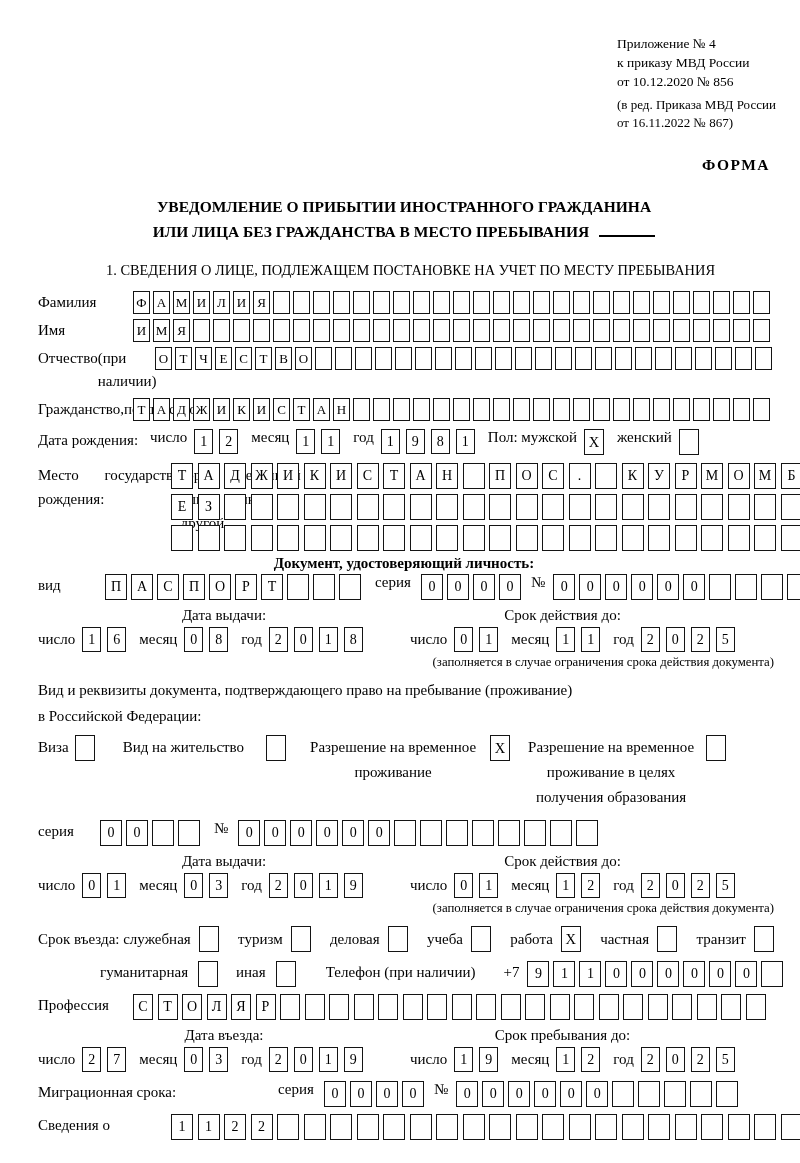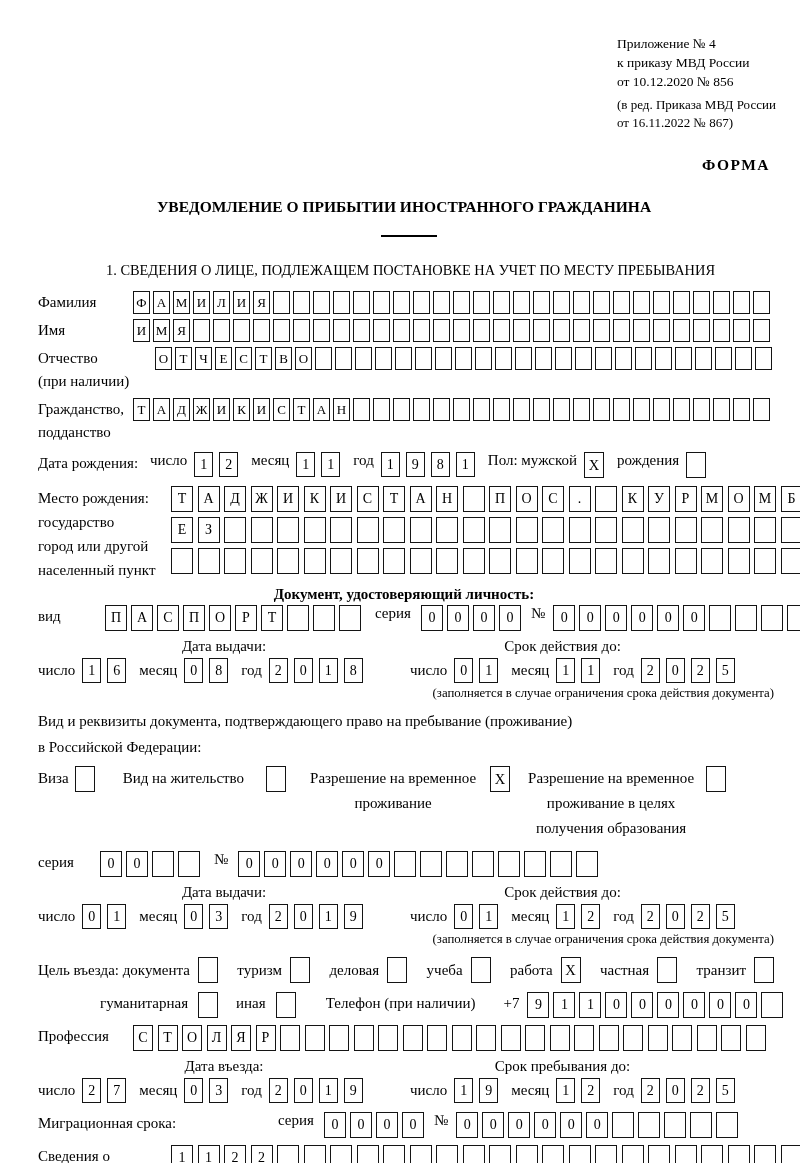--- a/index.html
+++ b/index.html
@@ -9,21 +9,21 @@
   .appendix{margin-left:579px;font-size:13.5px;line-height:19px}
   .amendment{margin-top:5px;font-size:13px;line-height:18px}
   .forma{margin-top:24px;width:732px;text-align:right;font-weight:bold;font-size:15.5px;letter-spacing:1.5px}
   .title{margin-top:20px;width:732px;text-align:center;font-weight:bold;font-size:15.5px;line-height:25px}
   .blank{display:inline-block;width:56px;border-bottom:2px solid #000;height:2px;margin-left:10px}
   .sect{margin-top:18px;width:745px;text-align:center;font-weight:normal;font-size:14.4px;white-space:nowrap}
   .row{display:flex;align-items:flex-start;margin-top:5px}
   .row.top{align-items:flex-start}
   .lbl{font-size:15px;flex:0 0 auto;line-height:23px}
   .w95{width:95px}.w117{width:117px}.w67{width:67px}.w62{width:62px}
-  .lbl-block{display:flex;flex-direction:column;font-size:15px;line-height:23px;flex:0 0 auto}
+  .lbl-block{display:flex;flex-direction:row;font-size:15px;line-height:23px;flex:0 0 auto}
   .cells{display:flex;gap:3px;flex:0 0 auto}
   .cell{flex:0 0 auto;width:17px;height:23px;border:1.6px solid #141414;display:flex;align-items:center;justify-content:center;font-size:13px;background:#fff}
   .cells-md{gap:4.5px}.cells-md .cell{width:22px;height:26px;font-size:14px}
   .cells-dt{gap:6px}.cells-dt .cell{width:19px;height:25px;font-size:14px}
   .cells-cb .cell{width:20px;height:26px;font-size:14.5px}
   .cells-pr{gap:4.5px}.cells-pr .cell{width:20px;height:26px;font-size:14px}
   .cells-doc{gap:4px}.cells-doc .cell{width:22px;height:26px;font-size:14px}
   .cellcol{display:flex;flex-direction:column;gap:5px}
   .hdr-c{font-weight:bold;font-size:15px;text-align:center;margin-top:8px;width:732px}
   .dhrow{display:flex;margin-top:7px}
@@ -57,21 +57,21 @@
     <div class="amendment">
       <div>(в ред. Приказа МВД России</div>
       <div>от 16.11.2022 № 867)</div>
     </div>
   </div>
 
   <div class="forma">ФОРМА</div>
 
   <div class="title">
     <div>УВЕДОМЛЕНИЕ О ПРИБЫТИИ ИНОСТРАННОГО ГРАЖДАНИНА</div>
-    <div><span class="blank"></span></div>
+    <div><span>ИЛИ ЛИЦА БЕЗ ГРАЖДАНСТВА В МЕСТО ПРЕБЫВАНИЯ</span><span class="blank"></span></div>
   </div>
 
   <div class="sect">1. СВЕДЕНИЯ О ЛИЦЕ, ПОДЛЕЖАЩЕМ ПОСТАНОВКЕ НА УЧЕТ ПО МЕСТУ ПРЕБЫВАНИЯ</div>
 
   <div class="row mt12">
     <span class="lbl w95">Фамилия</span>
     <span class="cells">
         <span class="cell">Ф</span>
         <span class="cell">А</span>
         <span class="cell">М</span>
@@ -242,21 +242,21 @@
     <span class="cells cells-dt">
         <span class="cell">1</span>
         <span class="cell">9</span>
         <span class="cell">8</span>
         <span class="cell">1</span>
       </span>
     <span class="dlbl dgap">Пол: мужской</span>
     <span class="cells cells-cb">
         <span class="cell">X</span>
       </span>
-    <span class="dlbl dgap">рождения</span>
+    <span class="dlbl dgap">женский</span>
     <span class="cells cells-cb">
         <span class="cell"></span>
       </span>
   </div>
 
   <div class="row top mt8">
     <span class="lbl-block w95" style="width:133px;line-height:24px">
       <span>Место рождения:</span>
       <span>государство</span>
       <span>город или другой</span>
@@ -537,21 +537,21 @@
           <span class="cell">0</span>
           <span class="cell">2</span>
           <span class="cell">5</span>
         </span>
     </span>
   </div>
   <div class="note">(заполняется в случае ограничения срока действия документа)</div>
 
   <div class="purpose">
     <span class="pitem">
-      <span class="lbl">Цель въезда: документа</span>
+      <span class="lbl">Срок въезда: служебная</span>
       <span class="cells cells-cb">
           <span class="cell"></span>
         </span>
     </span>
     <span class="pitem">
       <span class="lbl">туризм</span>
       <span class="cells cells-cb">
           <span class="cell"></span>
         </span>
     </span>

